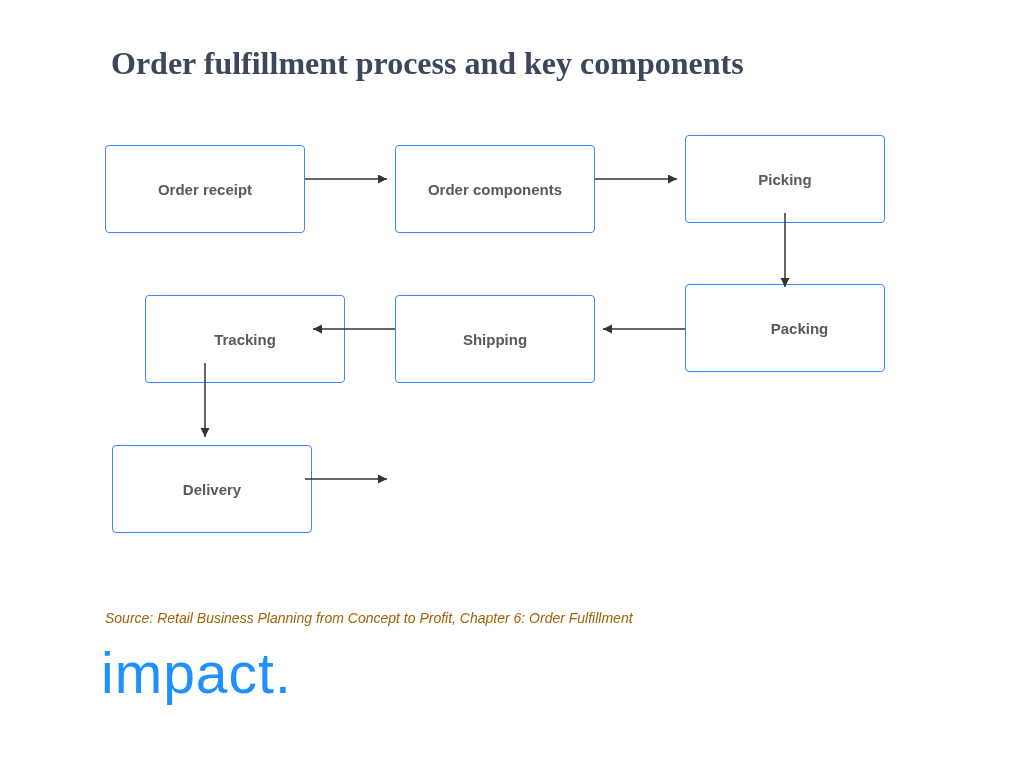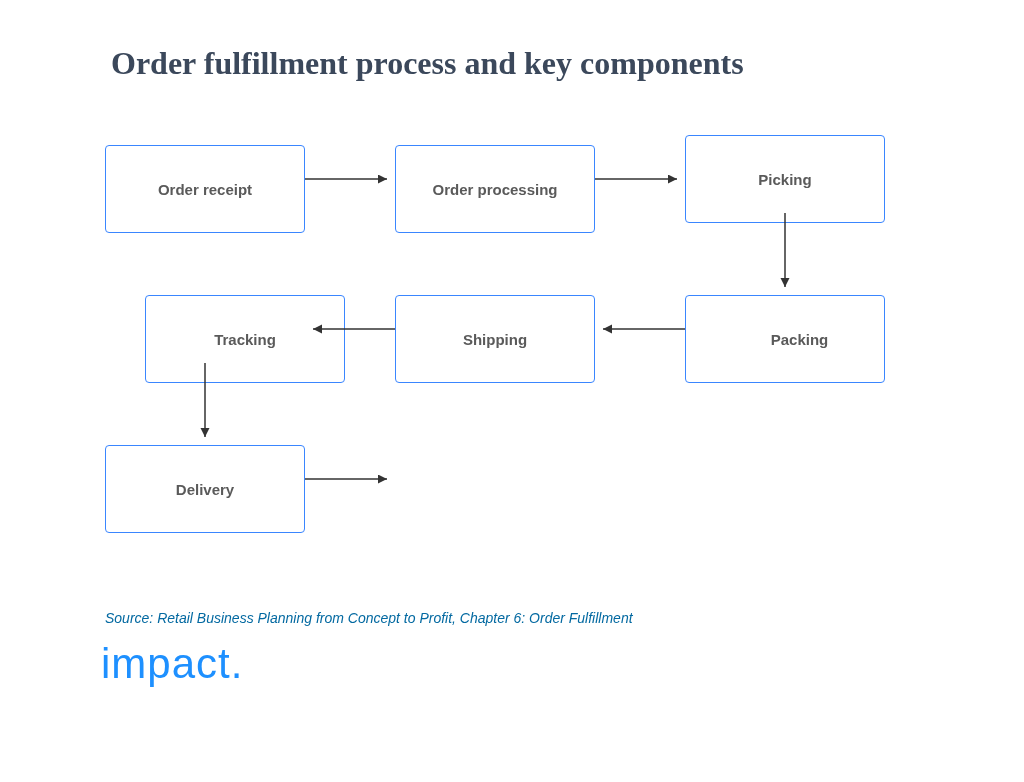--- a/index.html
+++ b/index.html
@@ -43,56 +43,56 @@
     color: #5a5a5a;
     text-align: left;
     padding: 0 10px;
   }
   .source-note {
     position: absolute;
     left: 105px;
     top: 610px;
     font-size: 14px;
     font-style: italic;
-    color: #0369a1;
+    color: #a16207;
   }
   .logo {
     position: absolute;
     left: 101px;
     top: 640px;
     font-family: "Segoe UI", Arial, sans-serif;
-    font-size: 42px;
+    font-size: 57px;
     font-weight: 300;
     color: #1e90ff;
     letter-spacing: 1px;
   }
   svg.arrow-layer {
     position: absolute;
     left: 0; top: 0;
     width: 1024px;
     height: 782px;
     pointer-events: none;
   }
 </style>
 </head>
 <body>
 
 <div class="canvas">
 
   <div class="title">Order fulfillment process and key components</div>
 
   <div class="node" style="left:105px; top:145px;">Order receipt</div>
-  <div class="node" style="left:395px; top:145px;">Order processing</div>
+  <div class="node" style="left:395px; top:145px;">Order components</div>
   <div class="node" style="left:685px; top:135px;">Picking</div>
 
-  <div class="node" style="left:685px; top:295px;padding-left:39px;">Packing</div>
+  <div class="node" style="left:685px; top:284px;padding-left:39px;">Packing</div>
   <div class="node" style="left:395px; top:295px;">Shipping</div>
   <div class="node" style="left:105px; top:295px;margin-left:40px;">Tracking</div>
 
-  <div class="node" style="left:105px; top:445px;">Delivery</div>
+  <div class="node" style="left:112px; top:445px;">Delivery</div>
 
   <svg class="arrow-layer">
     <defs>
       <marker id="arrowhead" markerWidth="8" markerHeight="8" refX="6" refY="3" orient="auto" markerUnits="strokeWidth">
         <path d="M0,0 L6,3 L0,6 Z" fill="#333333"></path>
       </marker>
     </defs>
 
     <line x1="305" y1="179" x2="387" y2="179" stroke="#333333" stroke-width="1.5" marker-end="url(#arrowhead)"></line>
 

